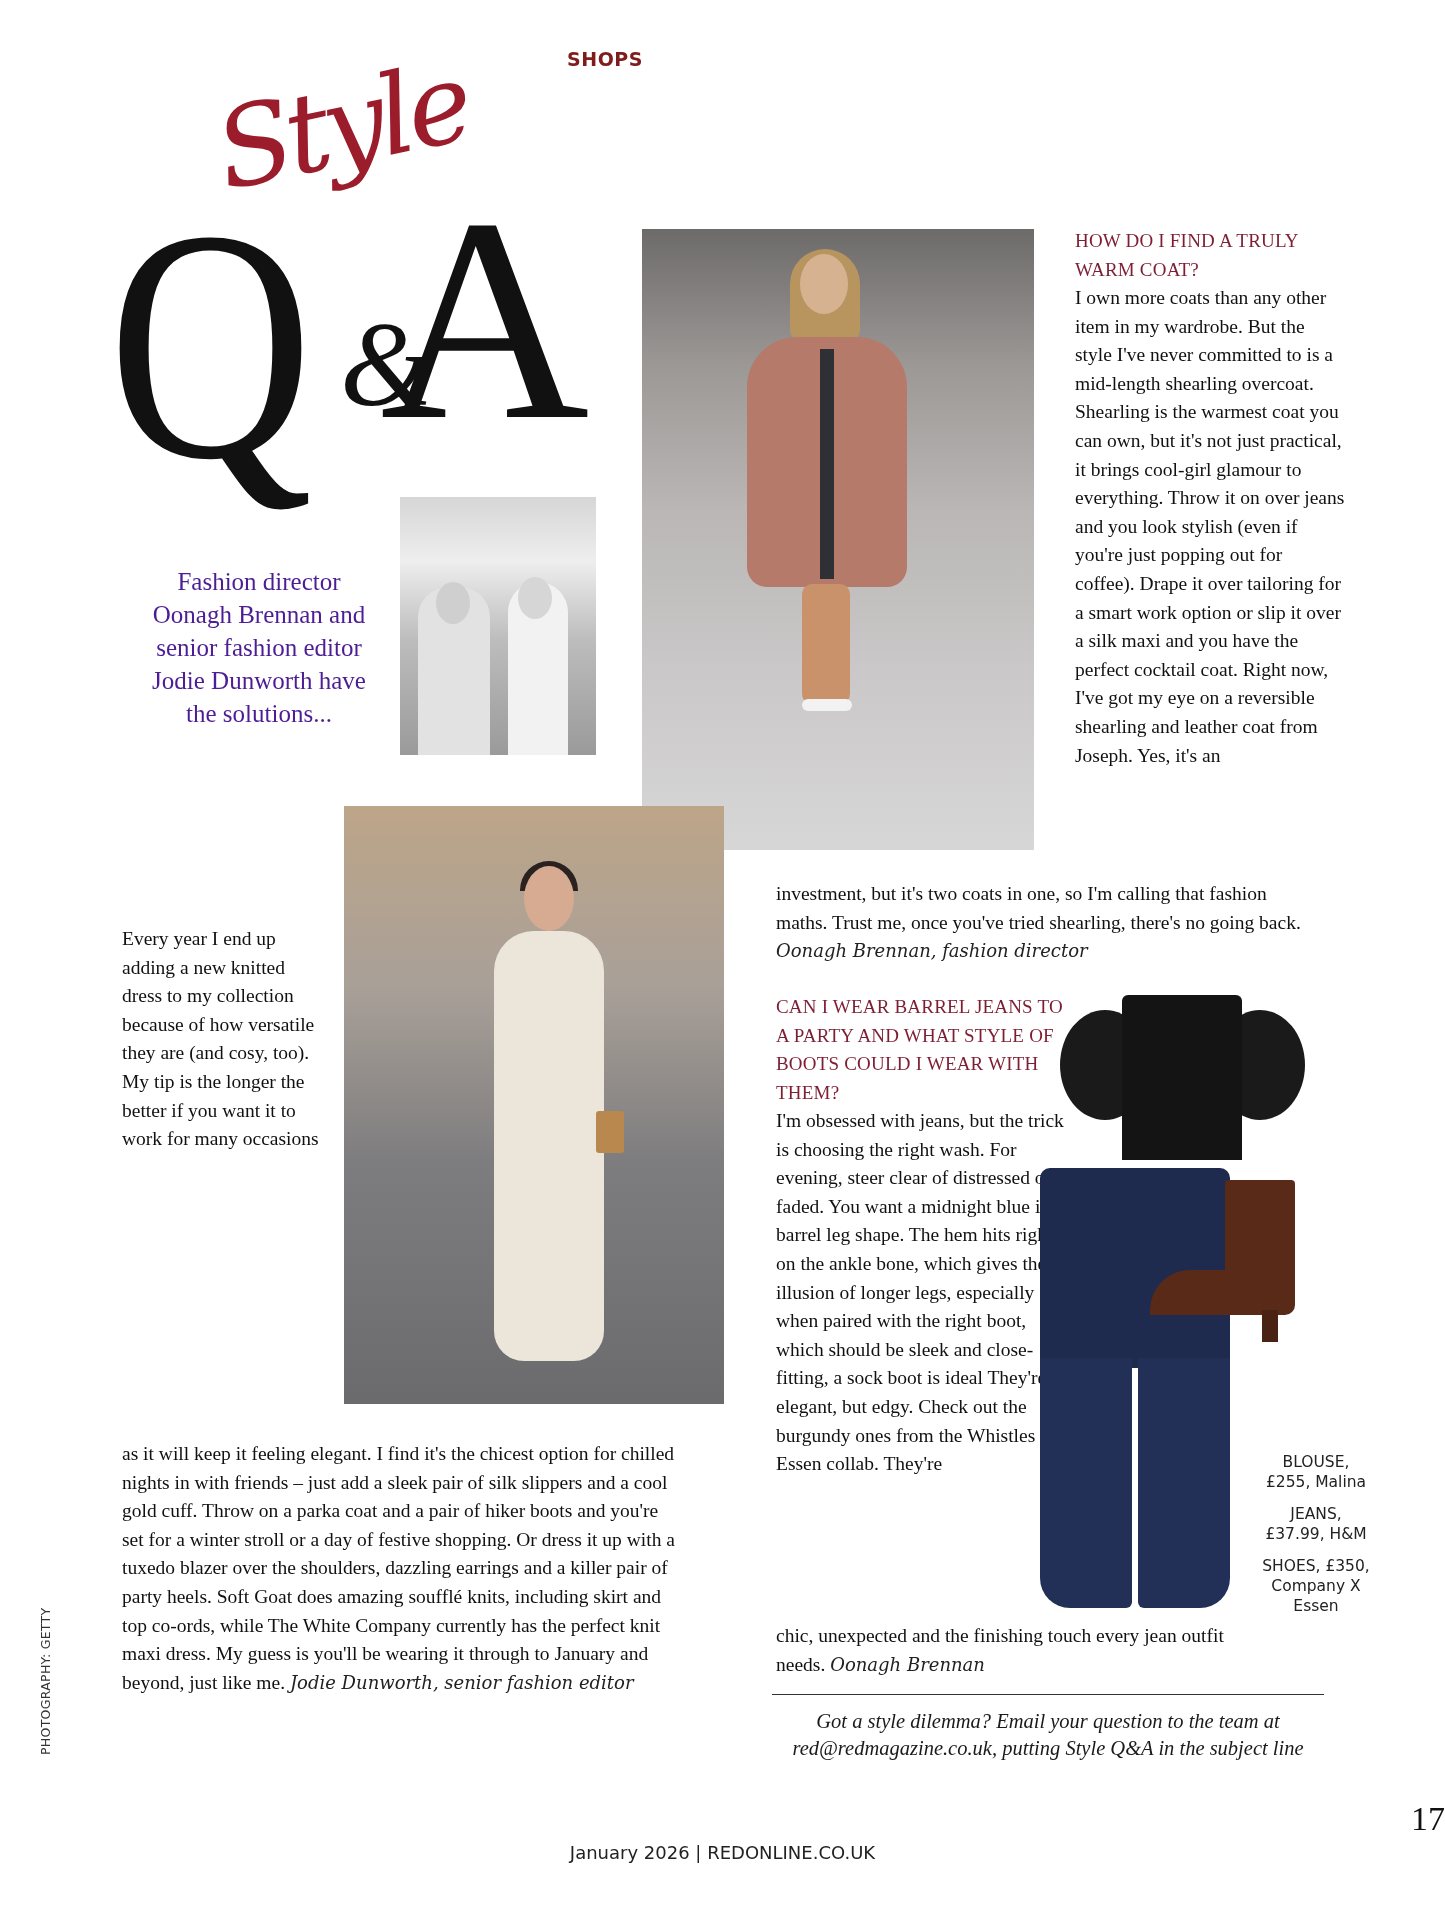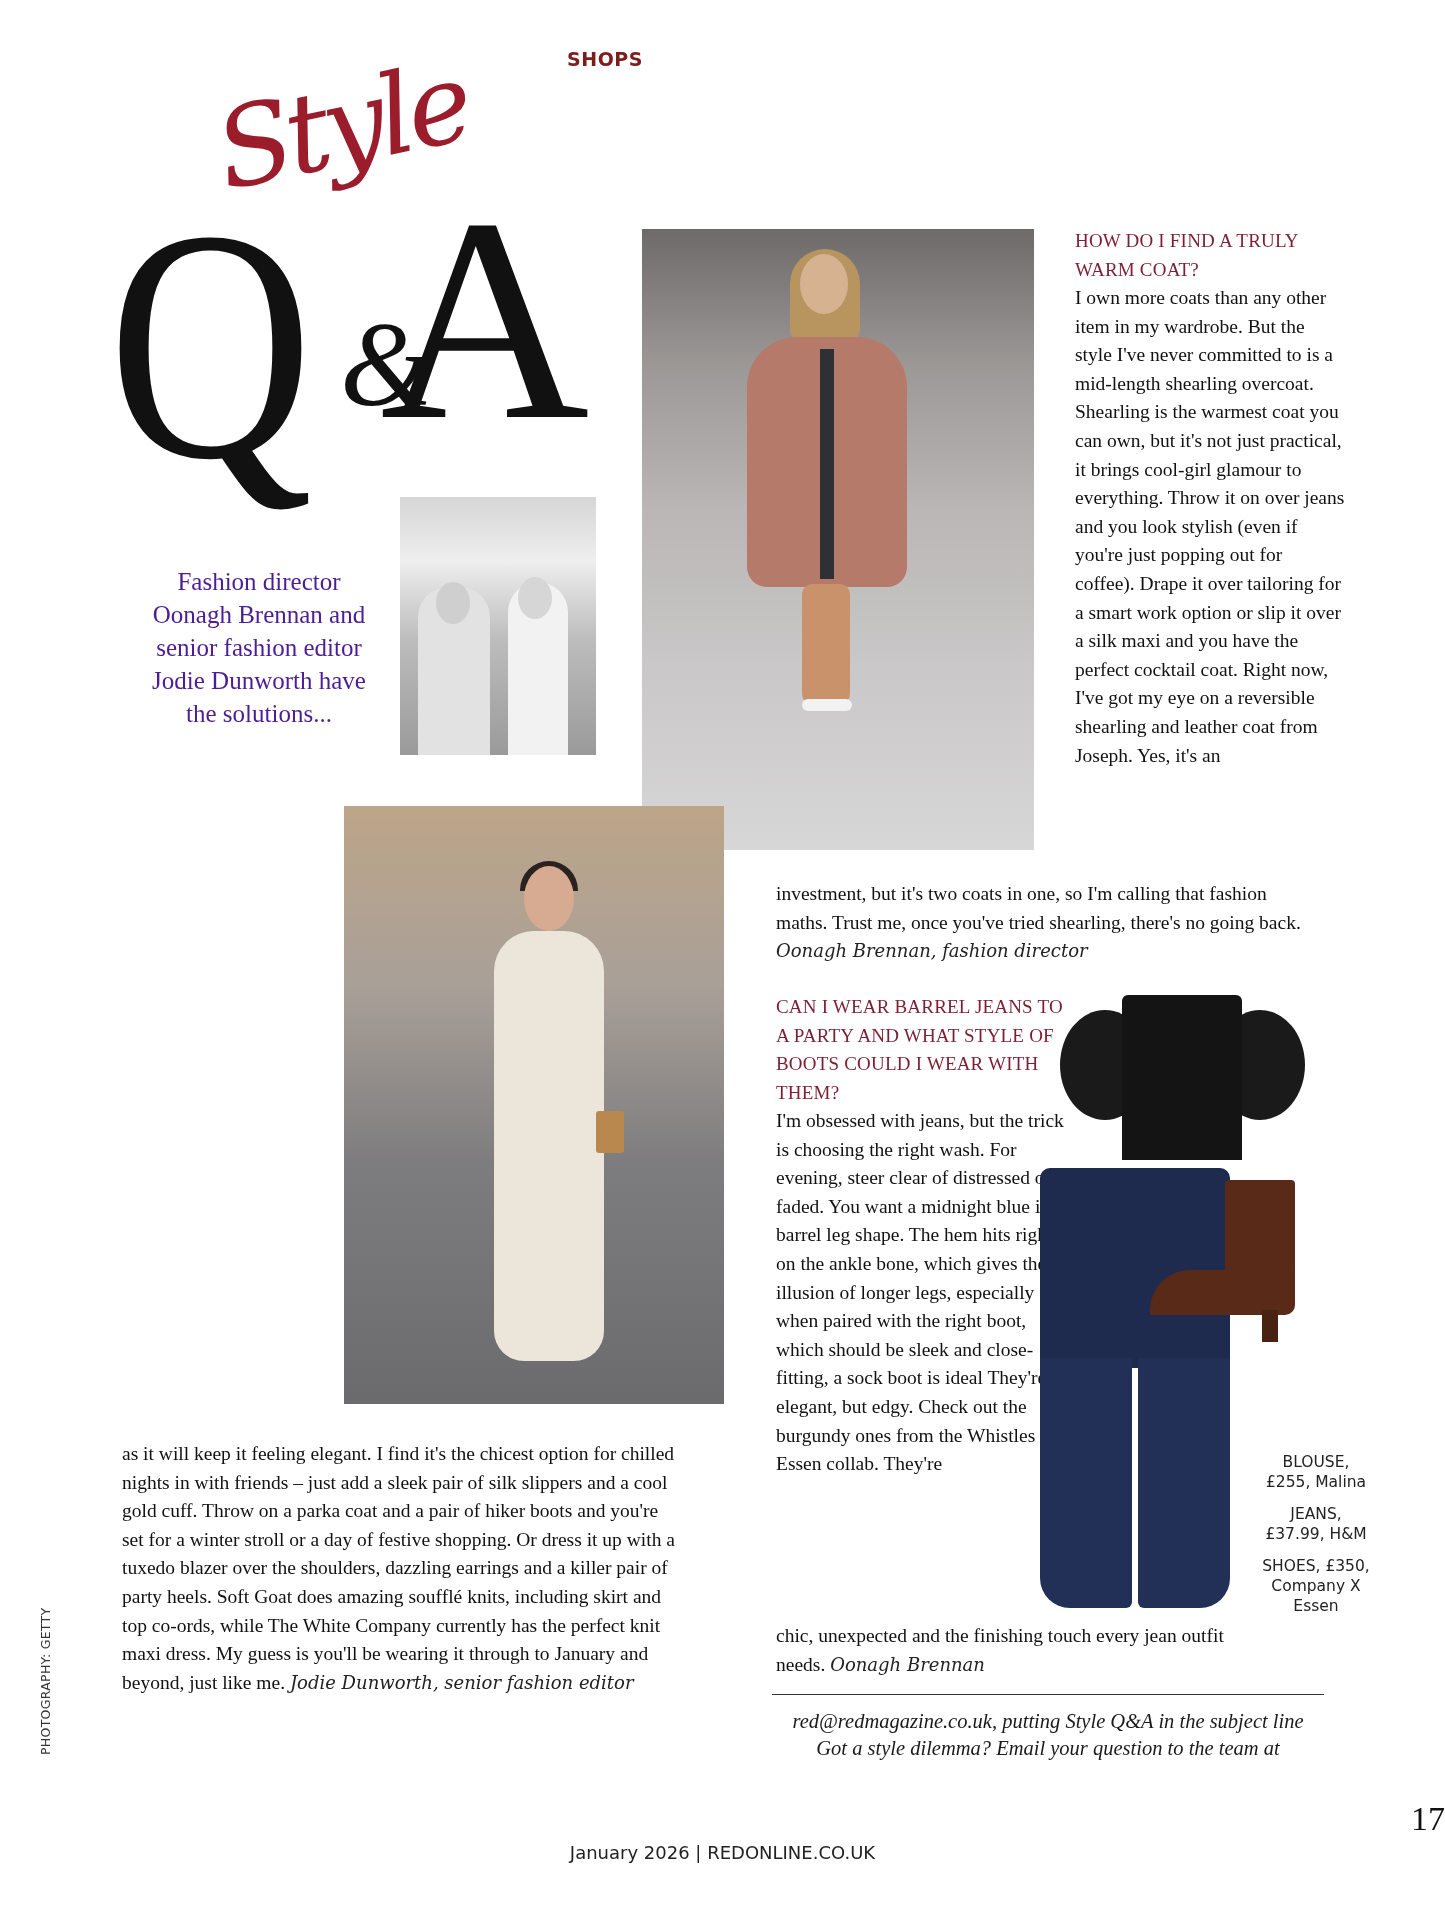--- a/index.html
+++ b/index.html
@@ -115,20 +115,21 @@
 <div class="abs col-right">
   <div class="q">How do I find a truly warm coat?</div>
   <div class="body">I own more coats than any other item in my wardrobe. But the style I've never committed to is a mid-length shearling overcoat. Shearling is the warmest coat you can own, but it's not just practical, it brings cool-girl glamour to everything. Throw it on over jeans and you look stylish (even if you're just popping out for coffee). Drape it over tailoring for a smart work option or slip it over a silk maxi and you have the perfect cocktail coat. Right now, I've got my eye on a reversible shearling and leather coat from Joseph. Yes, it's an</div>
 </div>
 <div class="abs col-right-full body">
   <span>investment, but it's two coats in one, so I'm calling that fashion maths. Trust me, once you've tried shearling, there's no going back.</span>
   <span class="sig">Oonagh Brennan, fashion director</span>
 </div>
 
 <div class="abs col-left">
+  <div class="body">Every year I end up adding a new knitted dress to my collection because of how versatile they are (and cosy, too). My tip is the longer the better if you want it to work for many occasions</div>
 </div>
 <div class="abs col-left-full body">
   <span>as it will keep it feeling elegant. I find it's the chicest option for chilled nights in with friends – just add a sleek pair of silk slippers and a cool gold cuff. Throw on a parka coat and a pair of hiker boots and you're set for a winter stroll or a day of festive shopping. Or dress it up with a tuxedo blazer over the shoulders, dazzling earrings and a killer pair of party heels. Soft Goat does amazing soufflé knits, including skirt and top co-ords, while The White Company currently has the perfect knit maxi dress. My guess is you'll be wearing it through to January and beyond, just like me.</span>
   <span class="sig">Jodie Dunworth, senior fashion editor</span>
 </div>
 
 <div class="abs col-mid">
   <div class="q">Can I wear barrel jeans to a party and what style of boots could I wear with them?</div>
   <div class="body">I'm obsessed with jeans, but the trick is choosing the right wash. For evening, steer clear of distressed or faded. You want a midnight blue in a barrel leg shape. The hem hits right on the ankle bone, which gives the illusion of longer legs, especially when paired with the right boot, which should be sleek and close-fitting, a sock boot is ideal They're elegant, but edgy. Check out the burgundy ones from the Whistles X Essen collab. They're</div>
 </div>
@@ -163,20 +164,20 @@
     <div>£37.99, H&amp;M</div>
   </div>
   <div class="item">
     <div>SHOES, £350,</div>
     <div>Company X Essen</div>
   </div>
 </div>
 
 <div class="abs divider"></div>
 <div class="abs cta">
+  <div>Got a style dilemma? Email your question to the team at</div>
   <div>red@redmagazine.co.uk, putting Style Q&amp;A in the subject line</div>
-  <div>Got a style dilemma? Email your question to the team at</div>
 </div>
 
 <div class="abs credit-side">PHOTOGRAPHY: GETTY</div>
 
 <div class="abs folio">17</div>
 <div class="abs footer">January 2026 | REDONLINE.CO.UK</div>
 
 </body></html>

